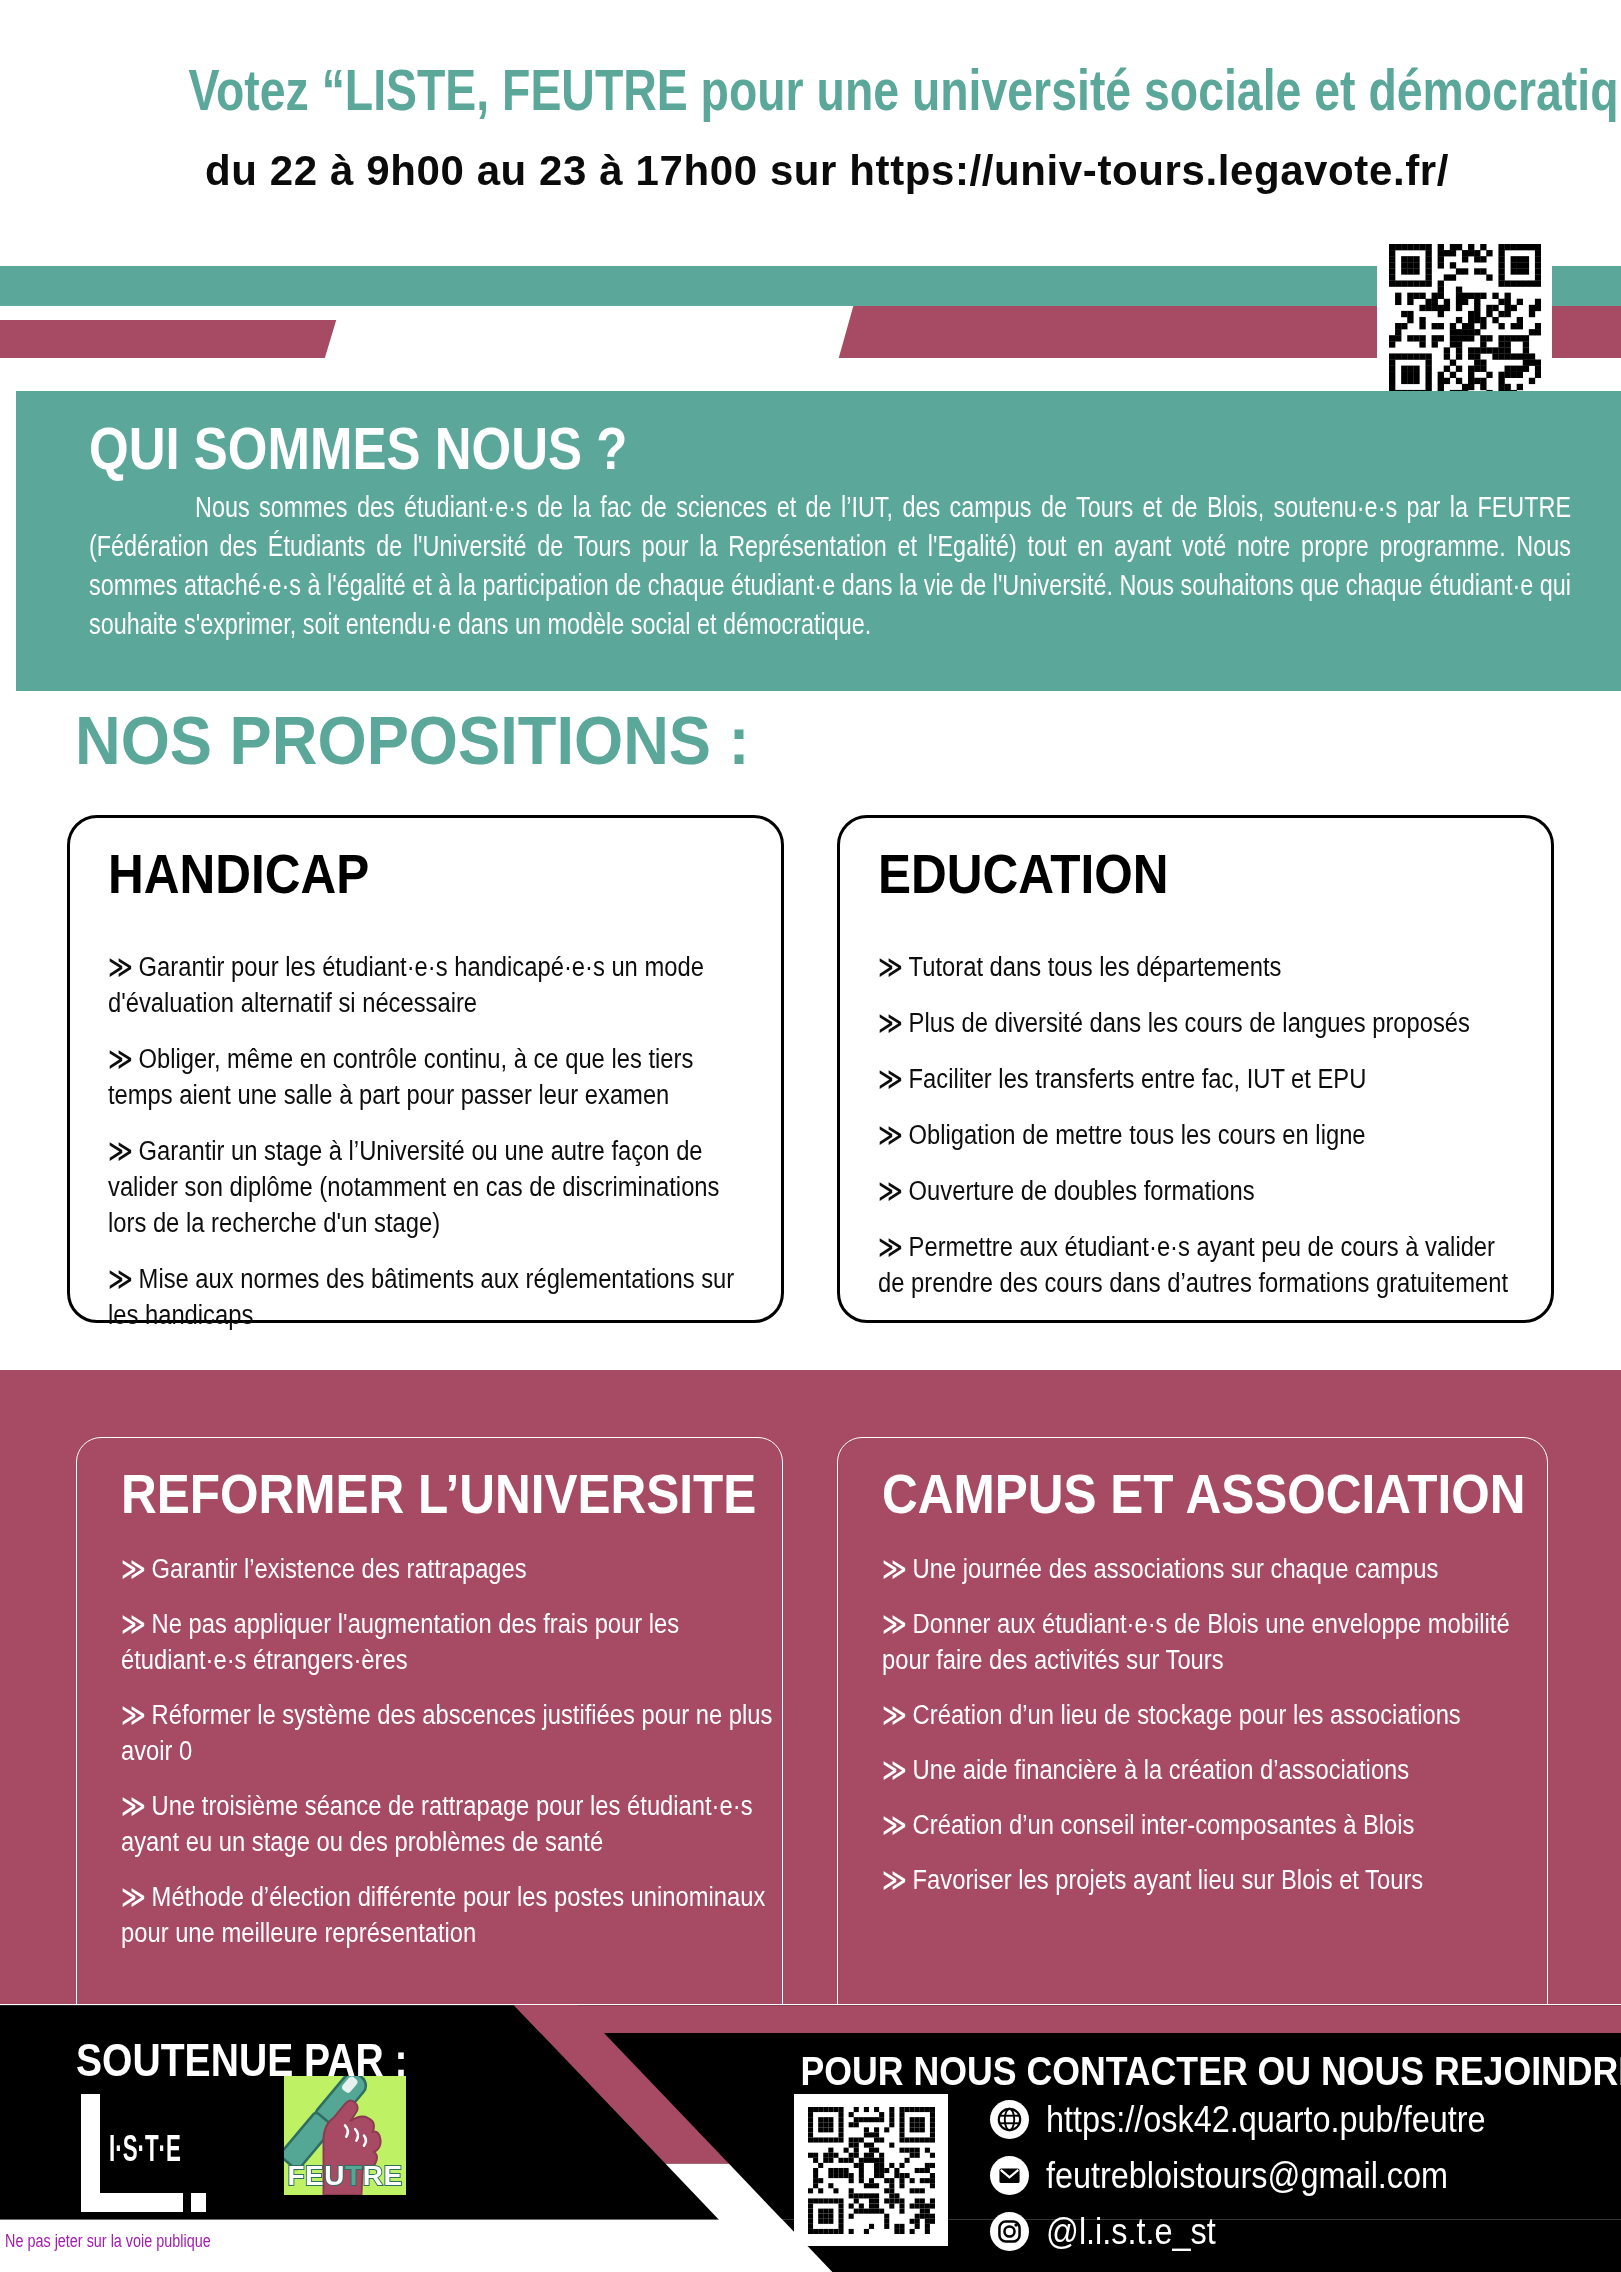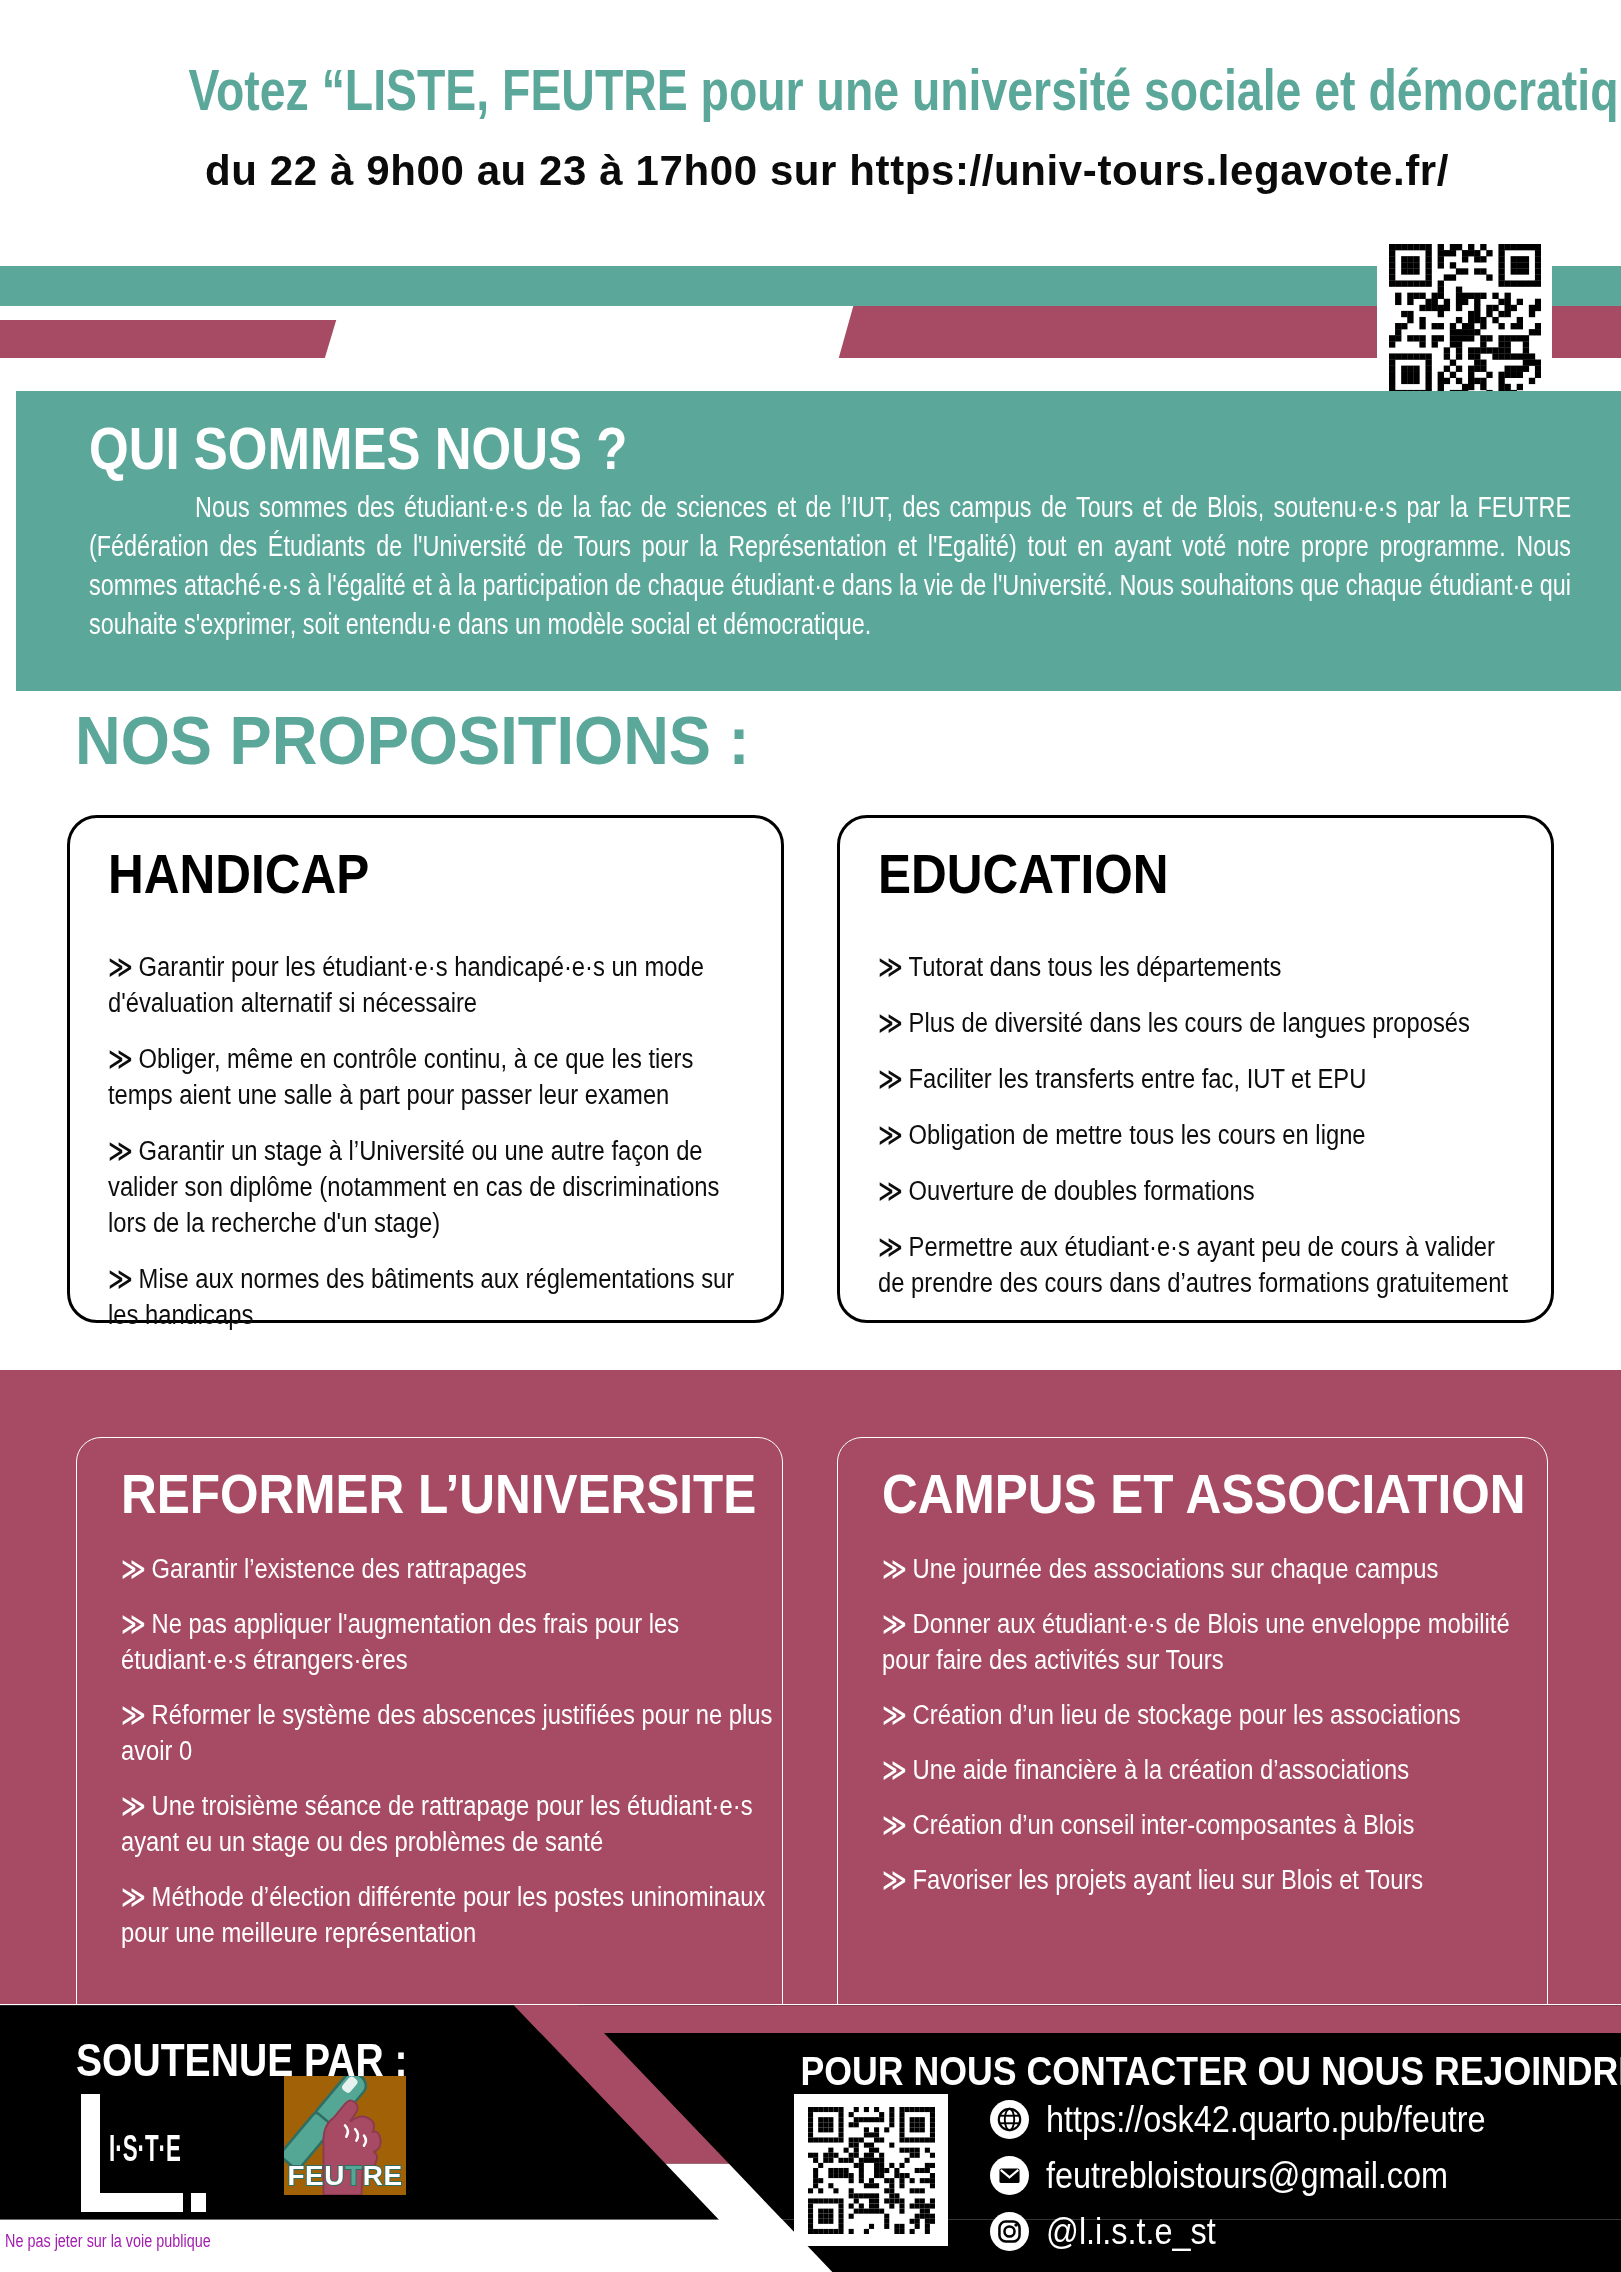--- a/index.html
+++ b/index.html
@@ -78,21 +78,21 @@
   .soutenue{top:2033px;left:76px;color:#fff;font-size:46px;}
   .soutenue .cx{transform:scaleX(.85);font-weight:bold;}
 
   .liste-logo{top:2094px;left:81px;width:216px;height:121px;}
   .liste-logo .vbar{position:absolute;left:0;top:0;width:19px;height:118px;background:#fff;}
   .liste-logo .hbar{position:absolute;left:0;top:99px;width:102px;height:19px;background:#fff;}
   .liste-logo .dot{position:absolute;left:110px;top:99px;width:15px;height:19px;background:#fff;}
   .liste-logo .liste-text{position:absolute;left:28px;top:37px;color:#fff;font-size:36px;line-height:1;}
   .liste-logo .liste-text .cx{transform:scaleX(.62);font-weight:bold;}
 
-  .feutre-logo{top:2076px;left:284px;width:122px;height:119px;background:#a16207;overflow:hidden;}
+  .feutre-logo{top:2076px;left:284px;width:122px;height:119px;background:#bef264;overflow:hidden;}
 
   .contact-heading{top:2048px;left:736px;width:857px;text-align:center;color:#fff;font-size:41px;}
   .contact-heading .cx{transform:scaleX(.87);transform-origin:50% 50%;font-weight:bold;}
 
   #qr-footer{top:2094px;left:794px;width:154px;height:152px;}
 
   .contact-rows{top:2099px;left:990px;display:flex;flex-direction:column;gap:15px;}
   .contact-row{display:flex;align-items:center;gap:16.5px;height:41px;}
   .contact-row .cicon{width:39px;height:39px;flex:0 0 39px;}
   .contact-row .ctext{color:#fff;font-size:36px;}

